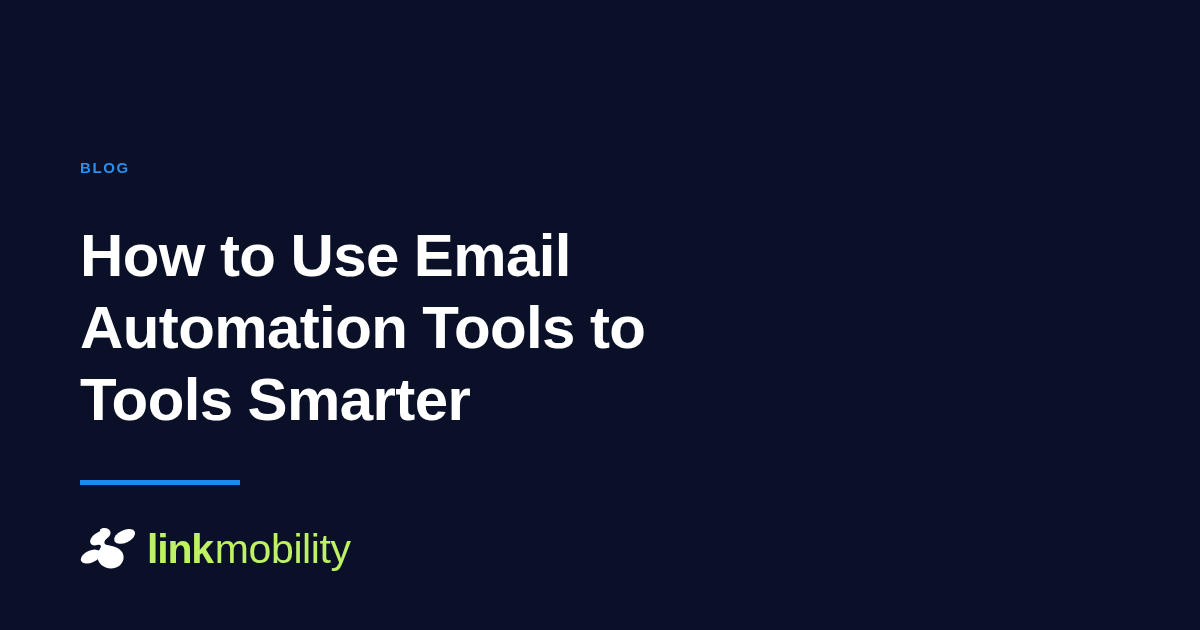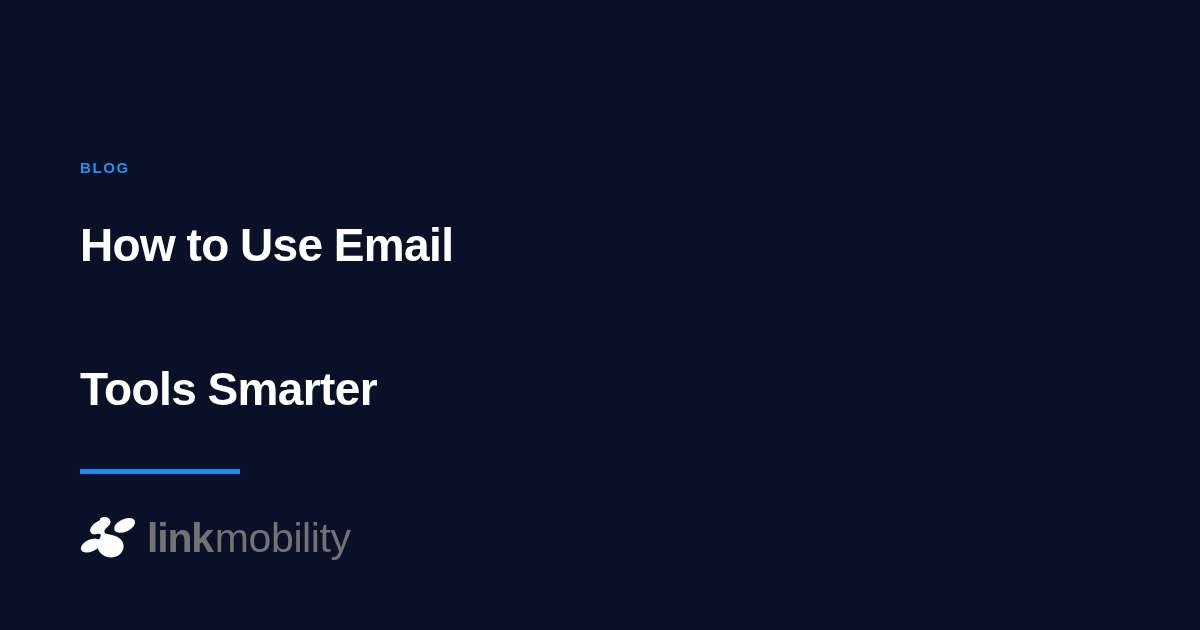--- a/index.html
+++ b/index.html
@@ -32,28 +32,28 @@
   }
 
   
   .eyebrow {
     color:#2B8FEF;
     font-size:15px;
     font-weight:700;
     letter-spacing:1.6px;
     text-transform:uppercase;
     line-height:1;
-    margin-bottom:34px;
+    margin-bottom:45px;
   }
 
   
   .headline {
     color:#FFFFFF;
     font-family:"Liberation Sans", sans-serif;
-    font-size:46px;
+    font-size:60px;
     font-weight:700;
     line-height:72px;
     letter-spacing:-0.6px;
     max-width:660px;
     word-spacing:-1px;
   }
 
   
   .divider {
     width:160px;
@@ -100,21 +100,21 @@
 <body>
 
 <div class="card" style="background: rgb(10, 16, 40);">
 
   <div class="content">
 
     <div class="eyebrow" style="color: rgb(43, 143, 239);">BLOG</div>
 
     <h1 class="headline" style="color: rgb(255, 255, 255);">
       <span>How to Use Email</span><br>
-      <br>
+      <span>Automation Tools to</span><br>
       <span>Tools Smarter</span>
     </h1>
 
     <div class="divider" style="background: rgb(26, 140, 240); width: 160px; height: 5px;"></div>
 
     <div class="logo">
 
       <svg class="logo-mark" viewBox="0 0 58 46" xmlns="http://www.w3.org/2000/svg">
 
         <path fill="#FFFFFF" d="M20.1 3.4c3.6-2.6 8.4-1.6 9.9 1.3 1.3 2.5 0.2 5.0-2.3 7.1
@@ -123,21 +123,21 @@
                  -5.3 3.7-13.2 3.1-17.9-1.3-4.4-4.2-4.8-10.7-1.5-15.5
                  1.1-1.6 1.5-2.8 1.0-3.6-0.5-0.9-1.9-1.0-3.6-0.5
                  -2.8 0.8-5.3 0.3-6.4-1.6-1.5-2.6 0.5-6.6 4.4-9.4
                  1.6-1.2 3.3-2.3 5.0-3.1z"></path>
 
         <ellipse fill="#FFFFFF" cx="44.6" cy="10.4" rx="11.2" ry="6.3" transform="rotate(-24 44.6 10.4)"></ellipse>
 
         <ellipse fill="#FFFFFF" cx="10.8" cy="30.6" rx="10.6" ry="6.0" transform="rotate(-24 10.8 30.6)"></ellipse>
       </svg>
 
-      <div class="logo-type" style="color: #737373;">
+      <div class="logo-type" style="color: #bef264;">
         <span class="logo-link">link</span>
         <span class="logo-mobility">mobility</span>
       </div>
 
     </div>
 
   </div>
 
 </div>
 

